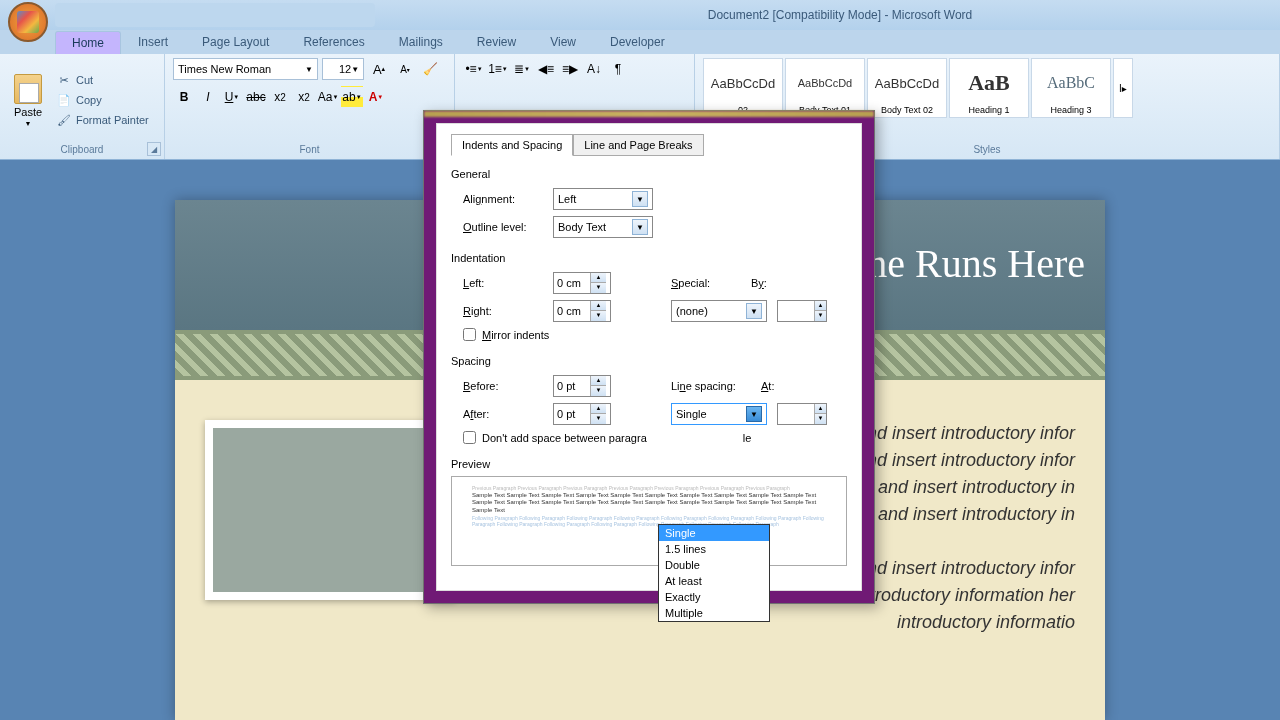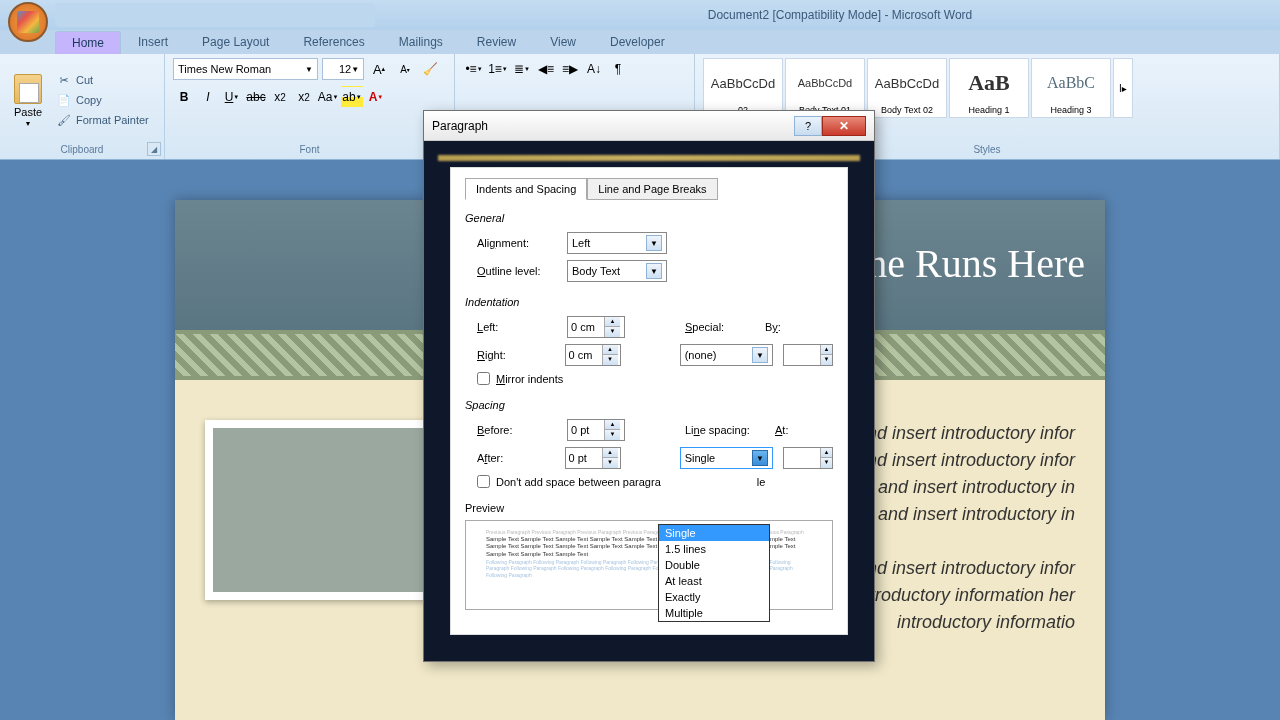--- a/index.html
+++ b/index.html
@@ -59,21 +59,21 @@
 .dialog { position: absolute; left: 423px; top: 110px; width: 452px; background: #f0f0f0; border: 1px solid #707070; box-shadow: 4px 4px 12px rgba(0,0,0,0.3); z-index: 100; }
 .dlg-title { height: 30px; background: linear-gradient(180deg, #fff 0%, #e8e8e8 100%); display: flex; align-items: center; padding: 0 8px; font-size: 12px; border-bottom: 1px solid #ccc; justify-content: space-between; }
 .dlg-close-group { display: flex; gap: 0; }
 .dlg-help { width: 28px; height: 20px; background: linear-gradient(#eaf3fb,#c8dcf0); border: 1px solid #8fb3d6; display:flex;align-items:center;justify-content:center; font-size:11px; }
 .dlg-close { width: 44px; height: 20px; background: linear-gradient(#e88a7a,#c93a2a); border: 1px solid #a02818; display:flex;align-items:center;justify-content:center; color:#fff; font-size:12px; font-weight:bold; }
 .dlg-body { padding: 10px 14px; background: #fff; margin: 6px; border: 1px solid #ddd; }
 .dlg-tabs { display: flex; gap: 0; margin-bottom: 12px; }
 .dlg-tab { padding: 4px 10px; font-size: 11px; border: 1px solid #aaa; background: #f0f0f0; cursor: pointer; }
 .dlg-tab.active { background: #fff; border-bottom: 1px solid #fff; position: relative; z-index: 1; }
 .dlg-section { font-size: 11px; margin-bottom: 14px; }
-.dlg-section-title { margin-bottom: 8px; font-style: italic; }
+.dlg-section-title { margin-bottom: 8px; }
 .dlg-row { display: flex; align-items: center; margin-bottom: 6px; gap: 10px; }
 .dlg-label { width: 80px; text-align: left; }
 .dlg-label u { text-decoration: underline; }
 .dlg-combo { height: 22px; border: 1px solid #888; background: #fff; font-size: 11px; padding: 2px 4px; display: flex; align-items: center; justify-content: space-between; gap: 4px; }
 .dlg-combo .arrow { width: 16px; height: 16px; background: linear-gradient(#eef4fb, #cfe1f3); border: 1px solid #8fb3d6; display:flex;align-items:center;justify-content:center; font-size:8px; }
 .dlg-spin { width: 58px; height: 22px; border: 1px solid #888; display: flex; align-items: center; background: #fff; }
 .dlg-spin input { border: none; width: 36px; font-size: 11px; padding: 0 3px; outline: none; }
 .dlg-spin .spinbtns { width: 16px; display: flex; flex-direction: column; }
 .dlg-spin .spinbtns div { height: 10px; background: linear-gradient(#eef4fb,#cfe1f3); border-left: 1px solid #aaa; font-size: 6px; text-align: center; line-height: 9px; }
 .dlg-spin .spinbtns div:first-child { border-bottom: 1px solid #aaa; }
@@ -257,28 +257,21 @@
         <div>Delete text and insert introductory infor</div>
         <div>and insert introductory information her</div>
         <div>introductory informatio</div>
       </div>
     </div>
     <div class="left-photo"></div>
   </div>
 </div>
 
 <div class="dialog">
-  <div class="dlg-title">
-    <span>Paragraph</span>
-    <div class="dlg-close-group">
-      <div class="dlg-help">?</div>
-      <div class="dlg-close">✕</div>
-    </div>
-  </div>
-  <div style="padding:20px;background:#0f172a">
+  <div style="padding:6px;background:#701a75">
     <div class="dialog-toprule"></div>
     <div class="dlg-body">
     <div class="dlg-tabs">
       <div class="dlg-tab active">Indents and Spacing</div>
       <div class="dlg-tab">Line and Page Breaks</div>
     </div>
 
     <div class="dlg-section">
       <div class="dlg-section-title">General</div>
       <div class="dlg-row" style="padding-left:12px">

